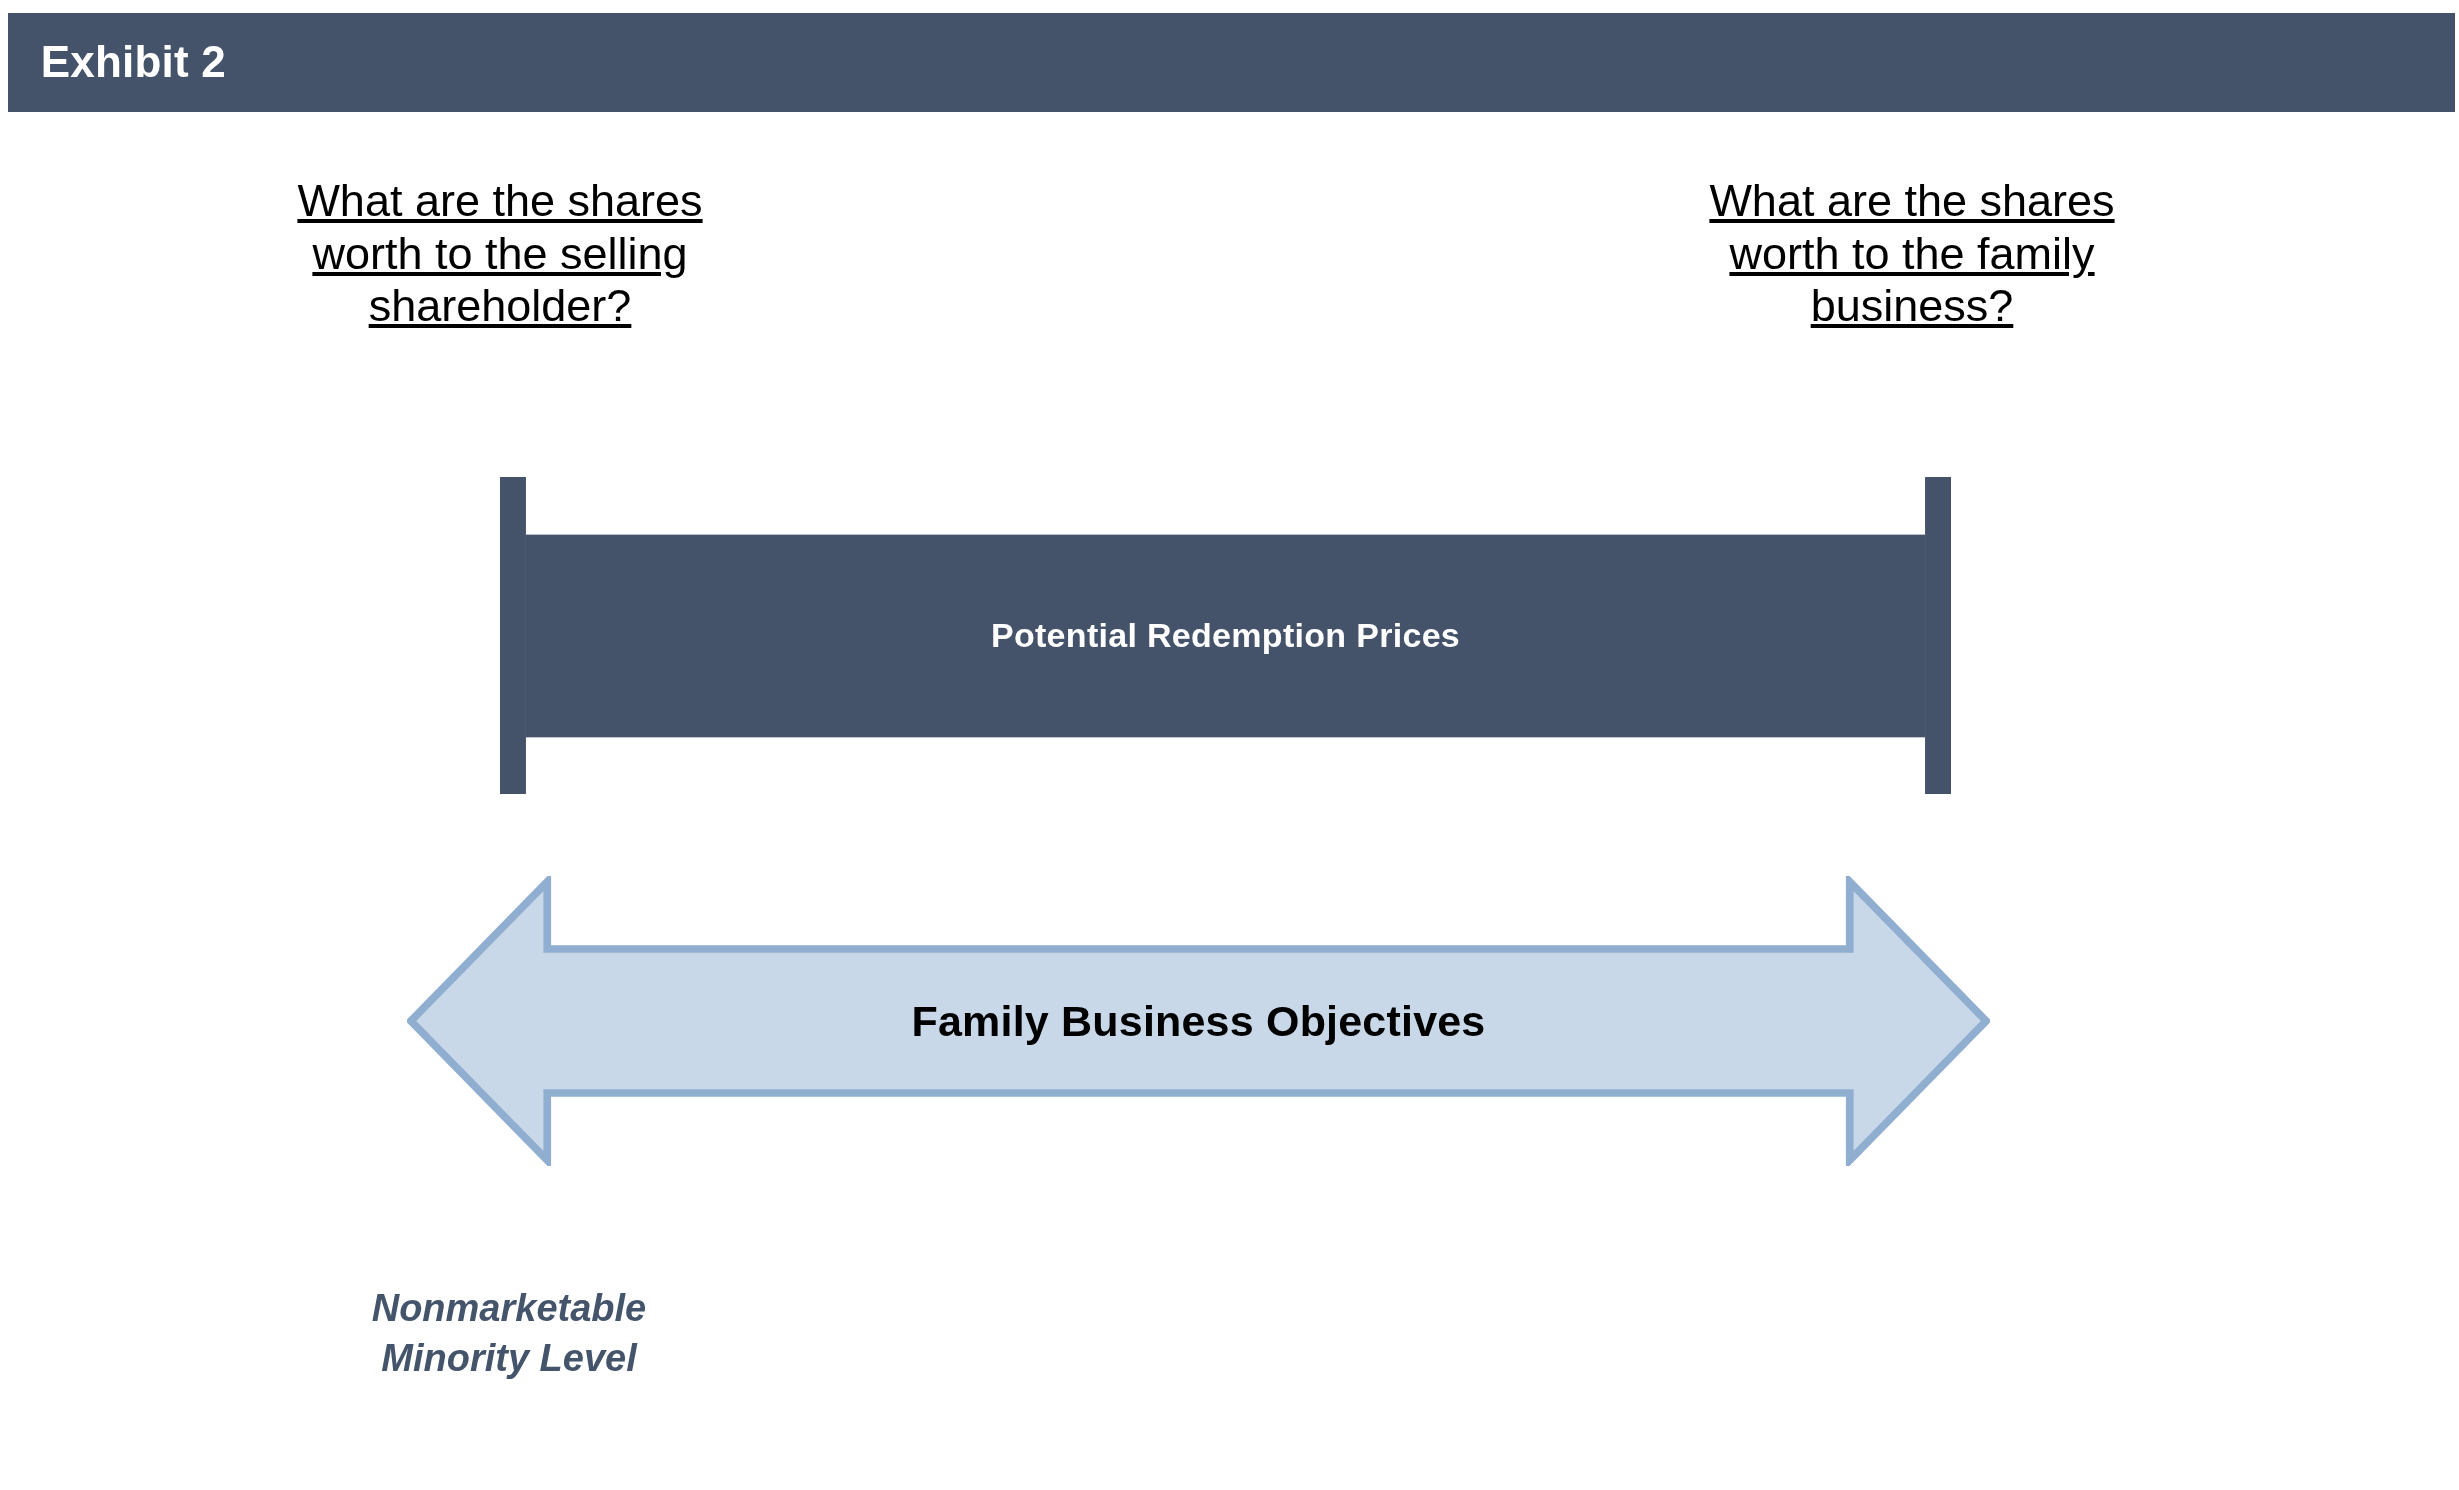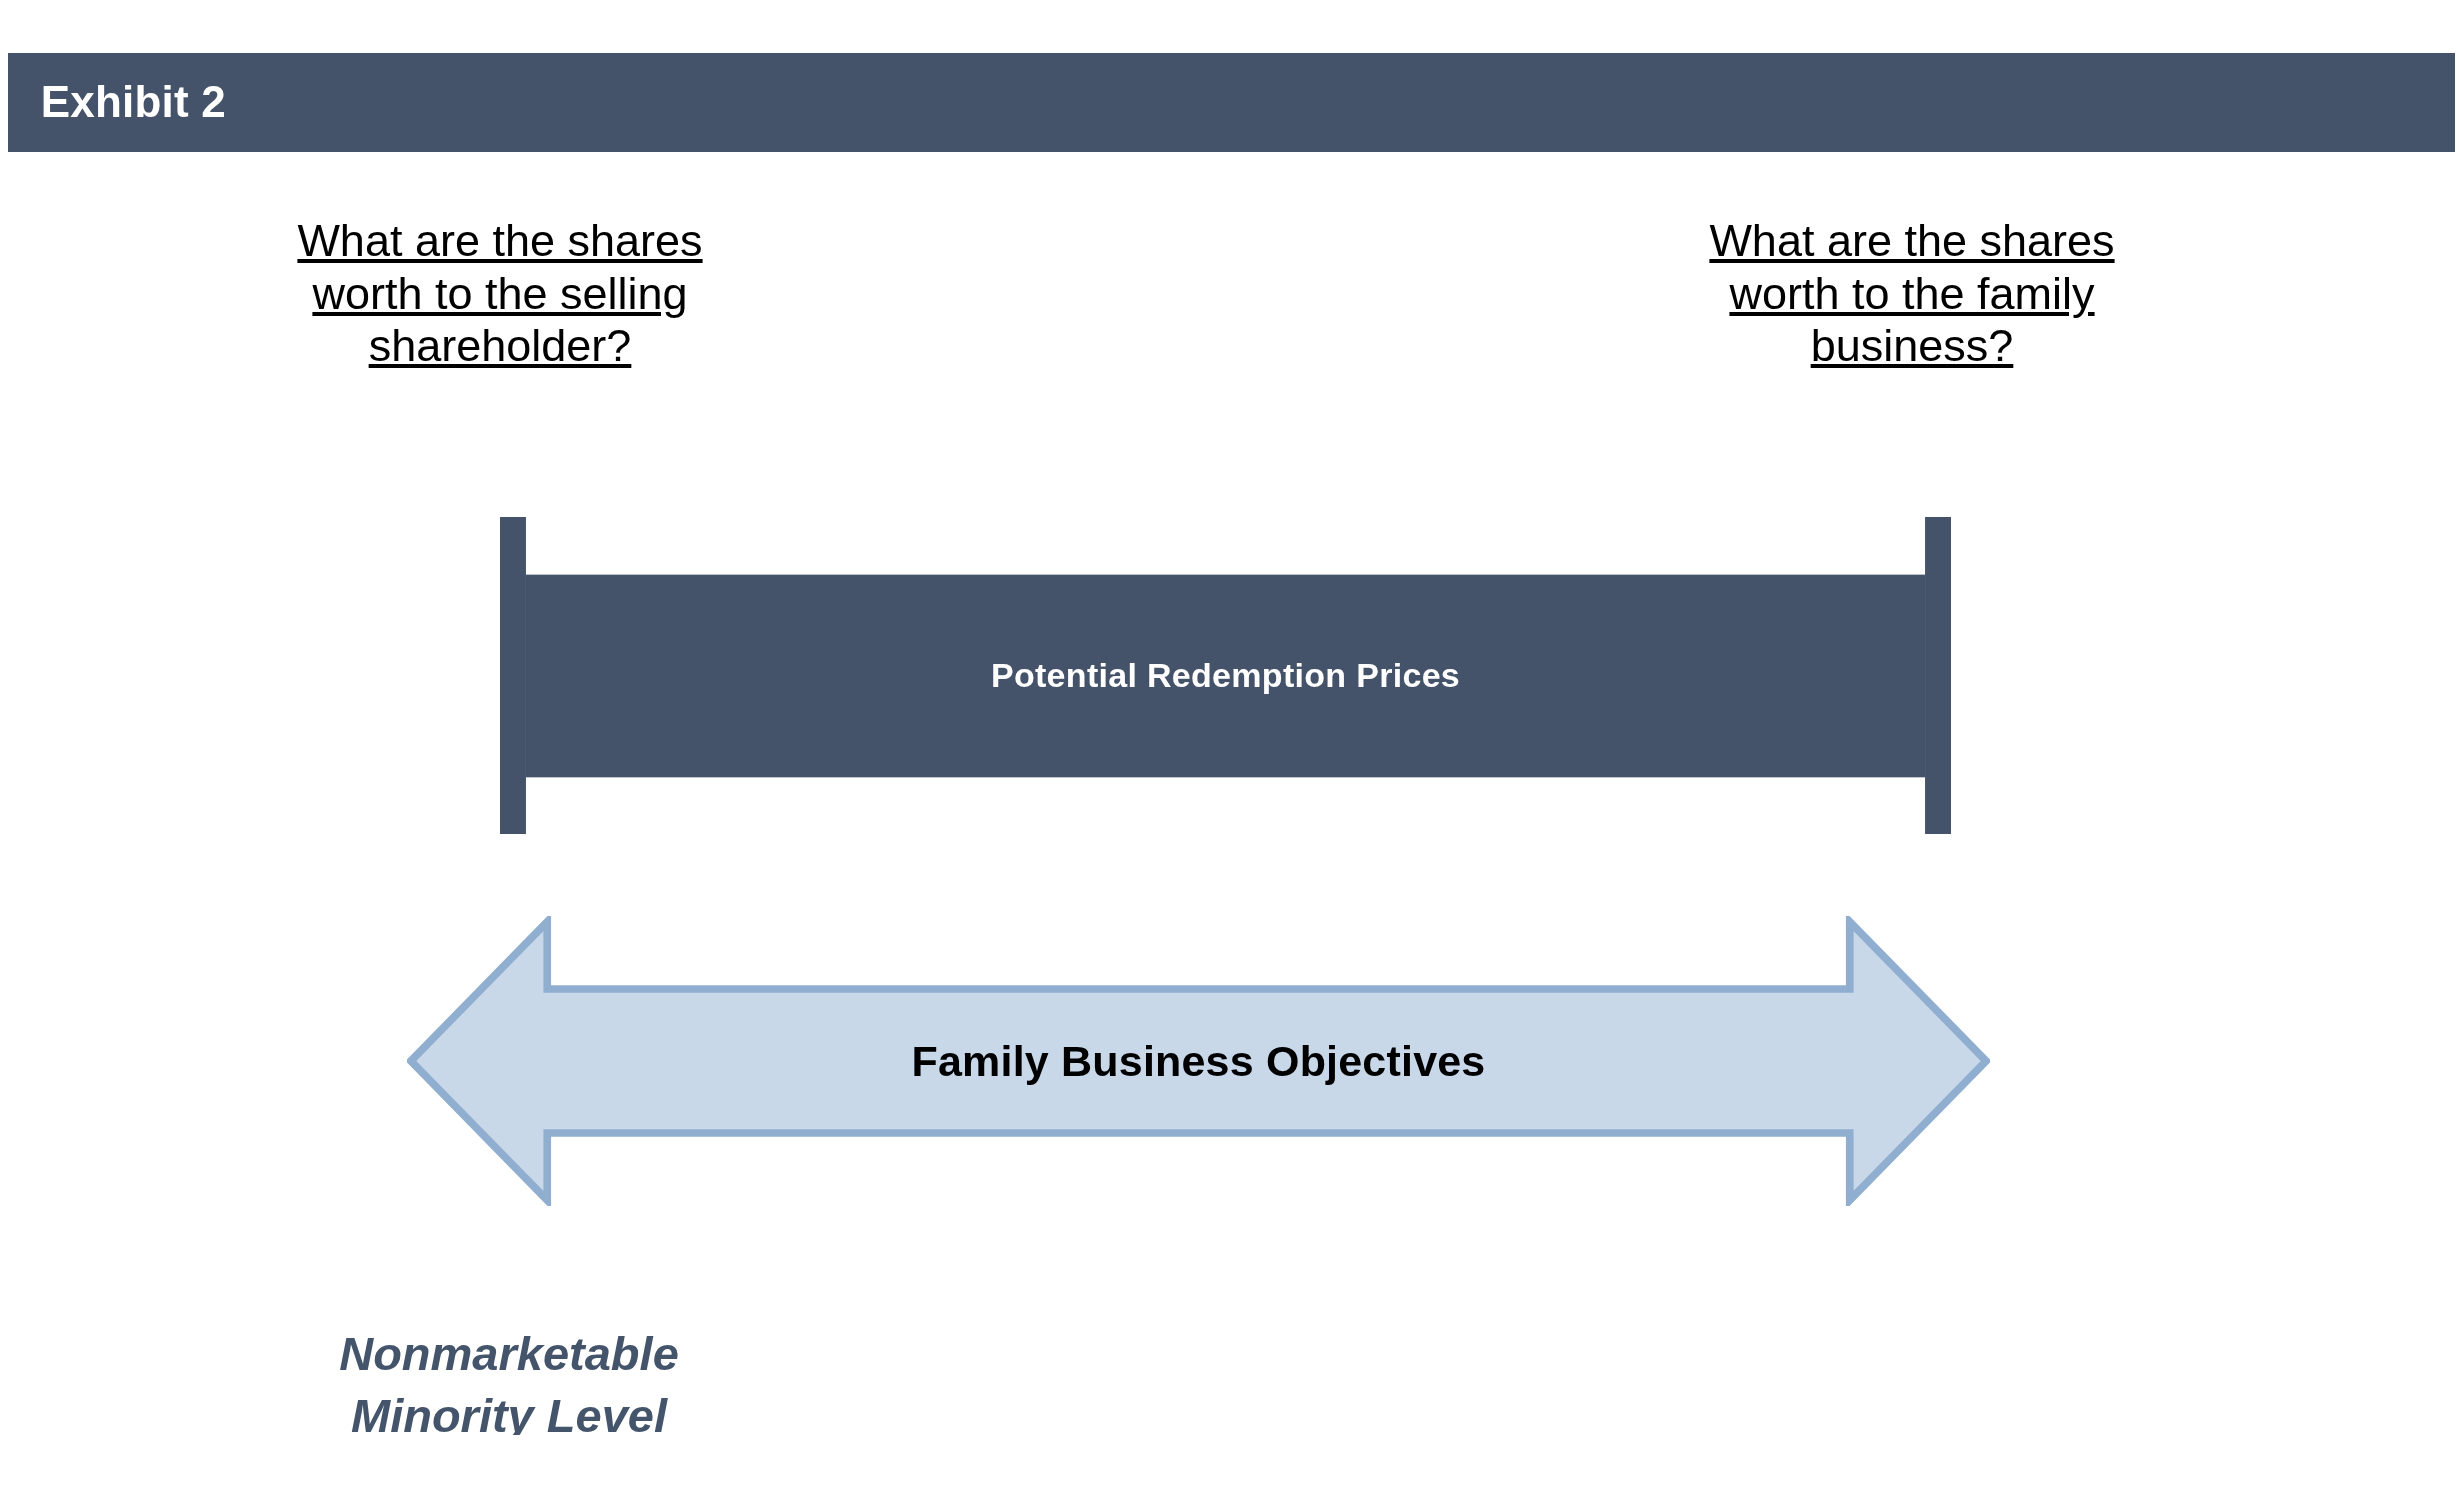--- a/index.html
+++ b/index.html
@@ -11,21 +11,20 @@
   body {
     font-family: "Liberation Sans", sans-serif;
     -webkit-font-smoothing: antialiased;
   }
   #slide {
     position: relative;
     width: 2459px;
     height: 1395px;
     background: #ffffff;
     overflow: hidden;
-    margin-top: 40px;
   }
 
   
   .header-bar {
     position: absolute;
     left: 7.7px;
     top: 12.5px;
     width: 2447px;
     height: 99px;
     background: #44536a;
@@ -130,21 +129,21 @@
     letter-spacing: 0.2px;
     white-space: nowrap;
     text-align: center;
   }
 
   
   .level-label {
     position: absolute;
     text-align: center;
     color: #44546b;
-    font-size: 47px;
+    font-size: 38px;
     font-weight: bold;
     font-style: italic;
     line-height: 1.32;
     white-space: pre-line;
   }
   .level-label-left {
     left: 216px;
     top: 1283px;
     width: 586px;
   }

